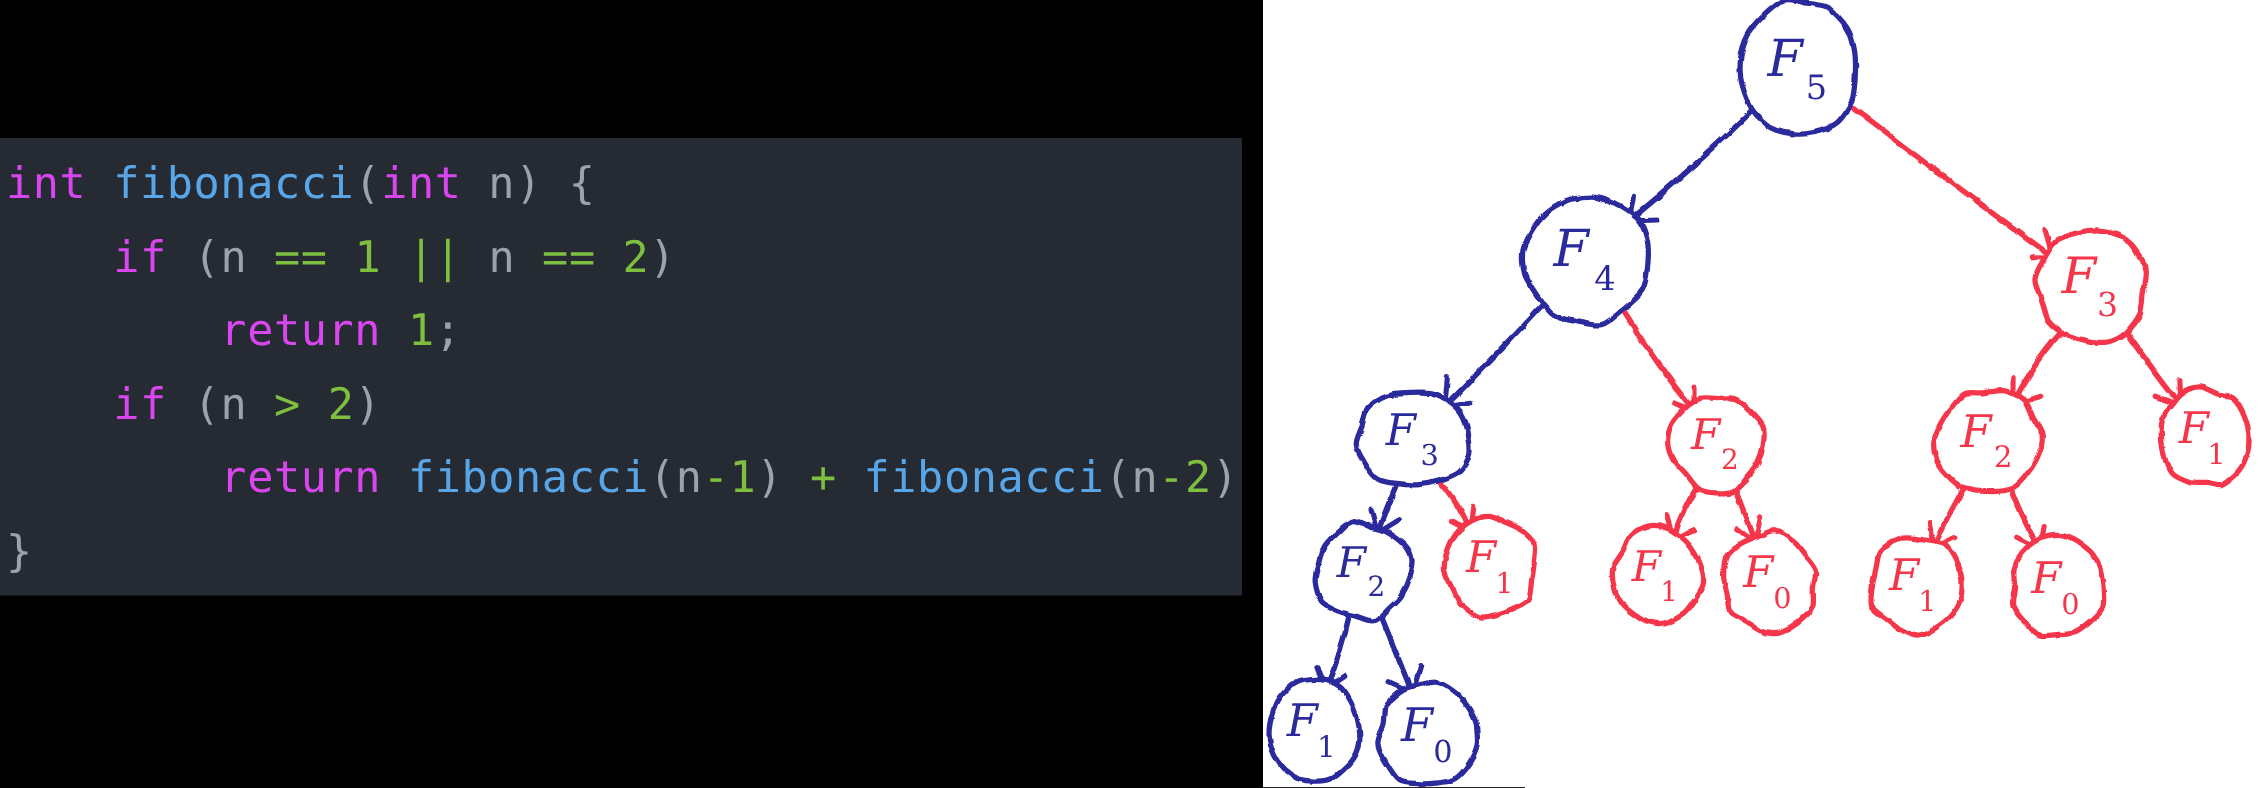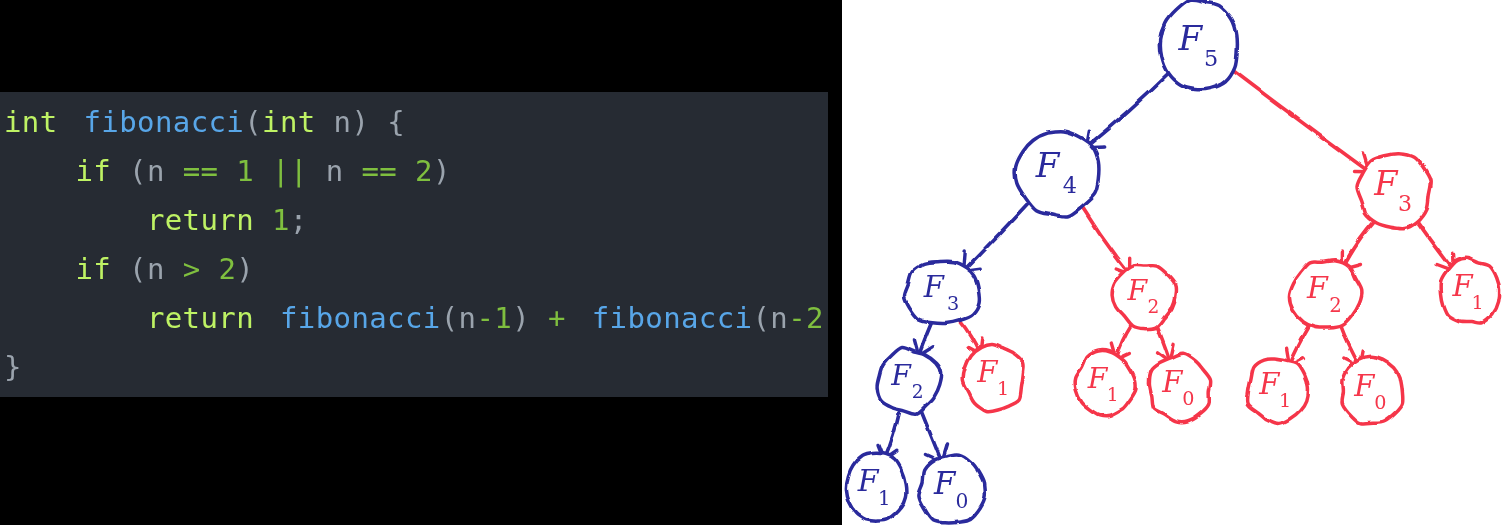--- a/index.html
+++ b/index.html
@@ -35,22 +35,22 @@
   #code-block {
     margin: 0;
     padding: 6px 0 0 4px;
     font-family: "DejaVu Sans Mono", "Liberation Mono", monospace;
     font-size: 29px;
     line-height: 49px;
     white-space: pre;
     letter-spacing: 0.4px;
   }
   .ln { display: block; height: 49px; }
-  .tok-kw   { color: #bef264; }
-  .tok-fn   { color: #58a6e8; margin-left: 8px; }
+  .tok-kw   { color: #d946ef; }
+  .tok-fn   { color: #58a6e8; }
   .tok-num  { color: #7fbf3f; }
   .tok-op   { color: #7fbf3f; }
   .tok-pun  { color: #9aa3ad; }
   .tok-var  { color: #9aa3ad; }
   .tok-plain{ color: #c8ccd2; }
 
   
   #right-pane {
     position: absolute;
     left: 842px; top: 0;

